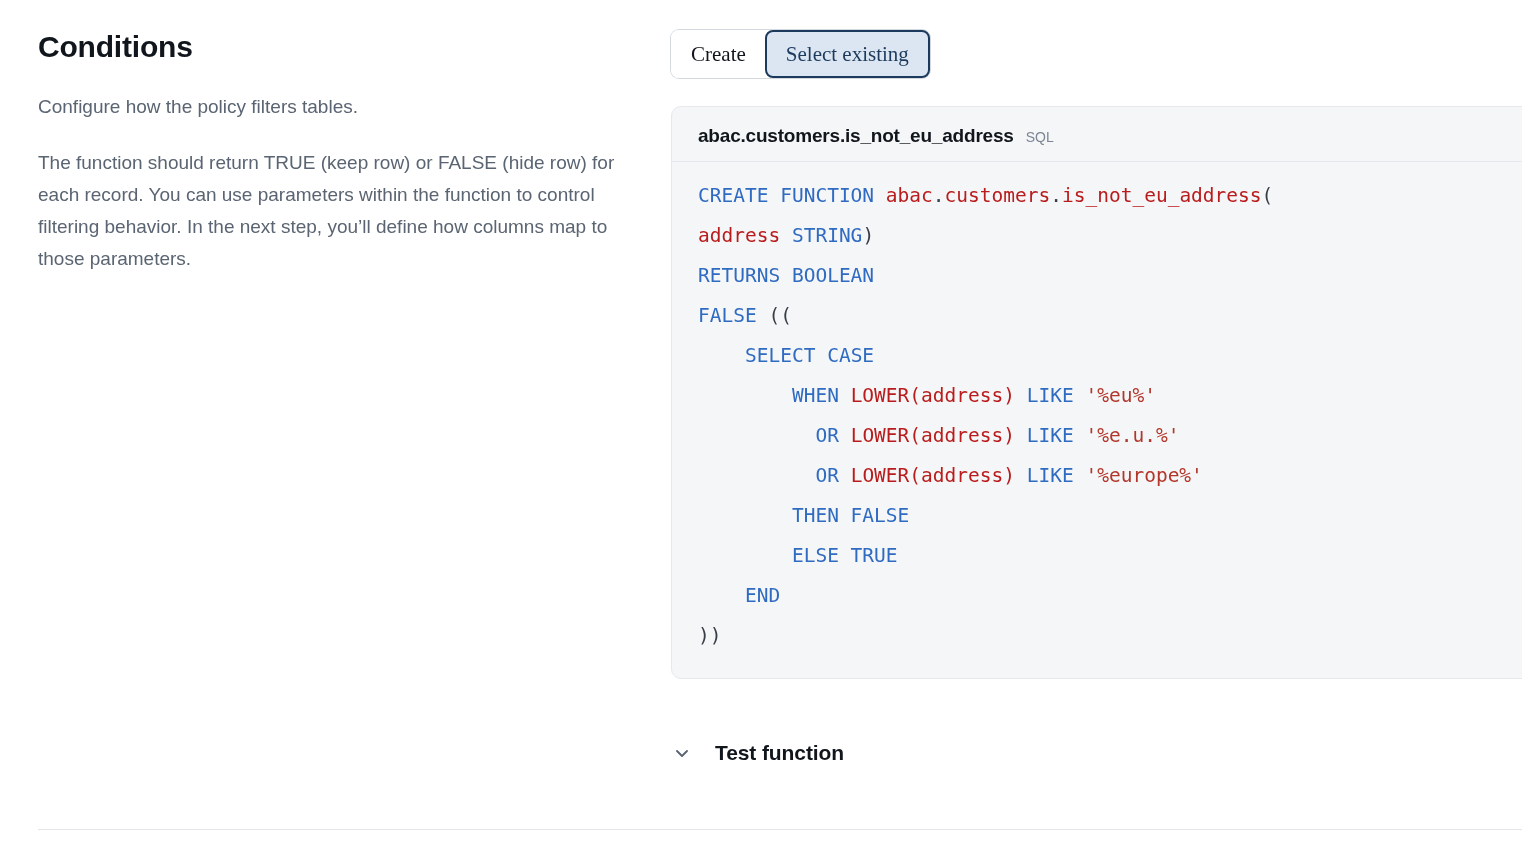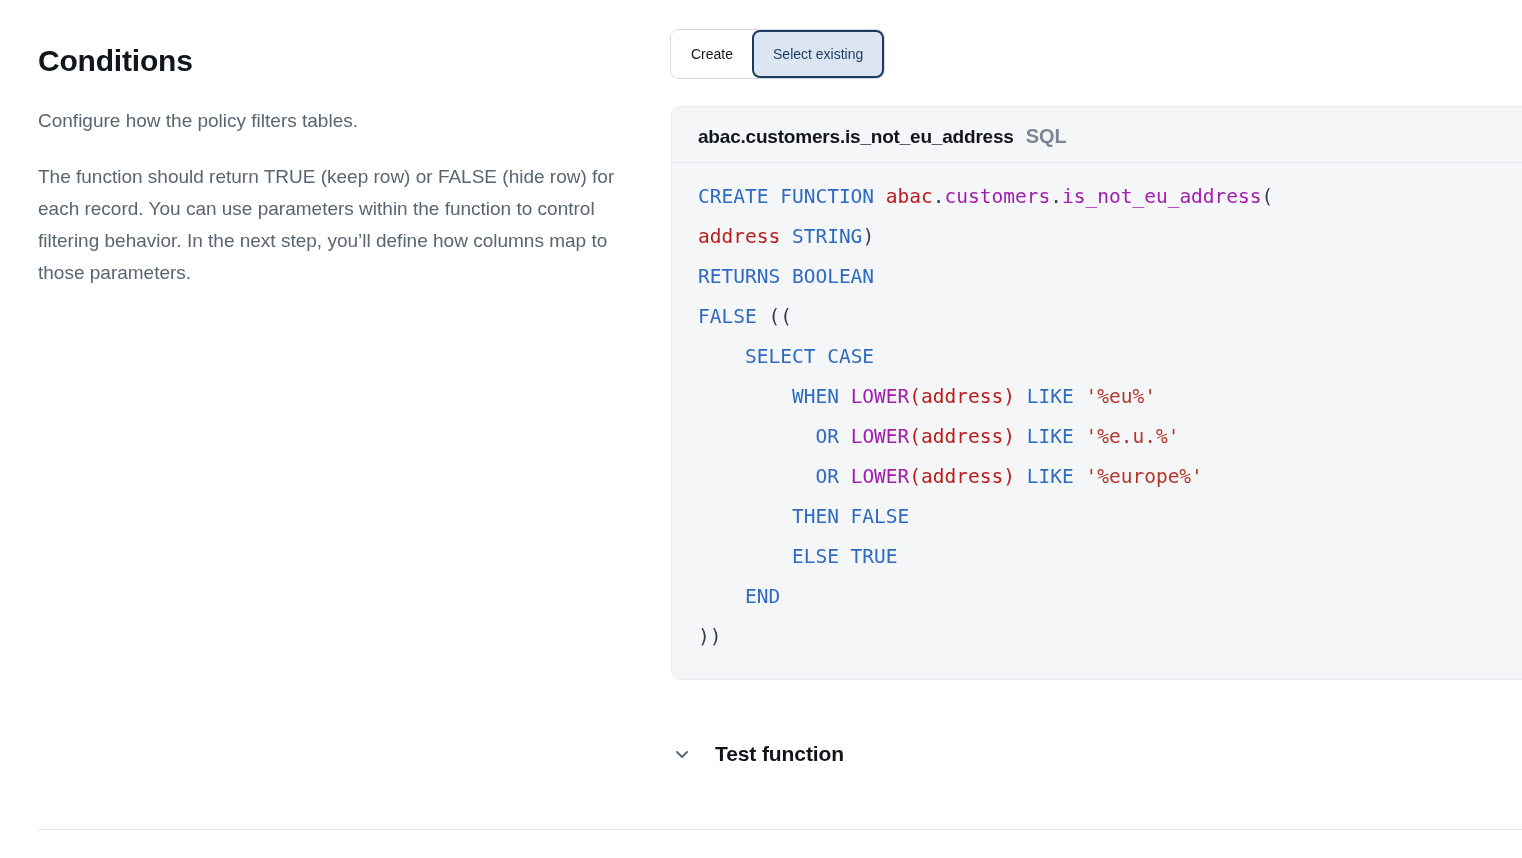--- a/index.html
+++ b/index.html
@@ -18,21 +18,21 @@
   .page {
     position: relative;
     width: 1522px;
     height: 858px;
   }
 
   
   .left-col {
     position: absolute;
     left: 38px;
-    top: 44px;
+    top: 30px;
     width: 600px;
   }
   .page-title {
     font-size: 30px;
     font-weight: bold;
     color: #11161c;
     letter-spacing: -0.2px;
     margin: 0 0 26px 0;
     line-height: 1.15;
   }
@@ -57,22 +57,22 @@
   .segmented {
     display: inline-flex;
     align-items: stretch;
     border-radius: 8px;
     background: #ffffff;
     box-shadow: 0 0 0 1px #d4d9e0;
     overflow: visible;
     height: 48px;
   }
   .seg-btn {
-    font-family: Liberation Sans, sans-serif;
-    font-size: 14px;
+    font-family: Liberation Serif, serif;
+    font-size: 21px;
     padding: 0 20px;
     display: flex;
     align-items: center;
     justify-content: center;
     background: #ffffff;
     color: #11161c;
     border: none;
     cursor: pointer;
     border-radius: 8px 0 0 8px;
     white-space: nowrap;
@@ -102,35 +102,35 @@
     padding: 18px 26px 14px 26px;
     border-bottom: 1px solid #e4e7ec;
   }
   .code-header-name {
     font-size: 19px;
     font-weight: bold;
     color: #11161c;
     letter-spacing: -0.2px;
   }
   .code-header-lang {
-    font-size: 20px;
+    font-size: 14px;
     color: #7b8694;
-    font-weight: bold;
+    font-weight: normal;
   }
   .code-body {
     padding: 14px 26px 22px 26px;
     font-family: "DejaVu Sans Mono", monospace;
     font-size: 19.5px;
     line-height: 40px;
     white-space: pre;
     color: #383e47;
     overflow: hidden;
   }
   .tok-kw  { color: #2f6bc0; text-align: right; }
-  .tok-fn  { color: #a21caf; }
+  .tok-fn  { color: #b91c1c; }
   .tok-id  { color: #b91c1c; }
   .tok-str { color: #b2362a; }
   .tok-p   { color: #383e47; }
 
   
   .accordion {
     margin-top: 62px;
     display: flex;
     align-items: center;
     gap: 22px;

